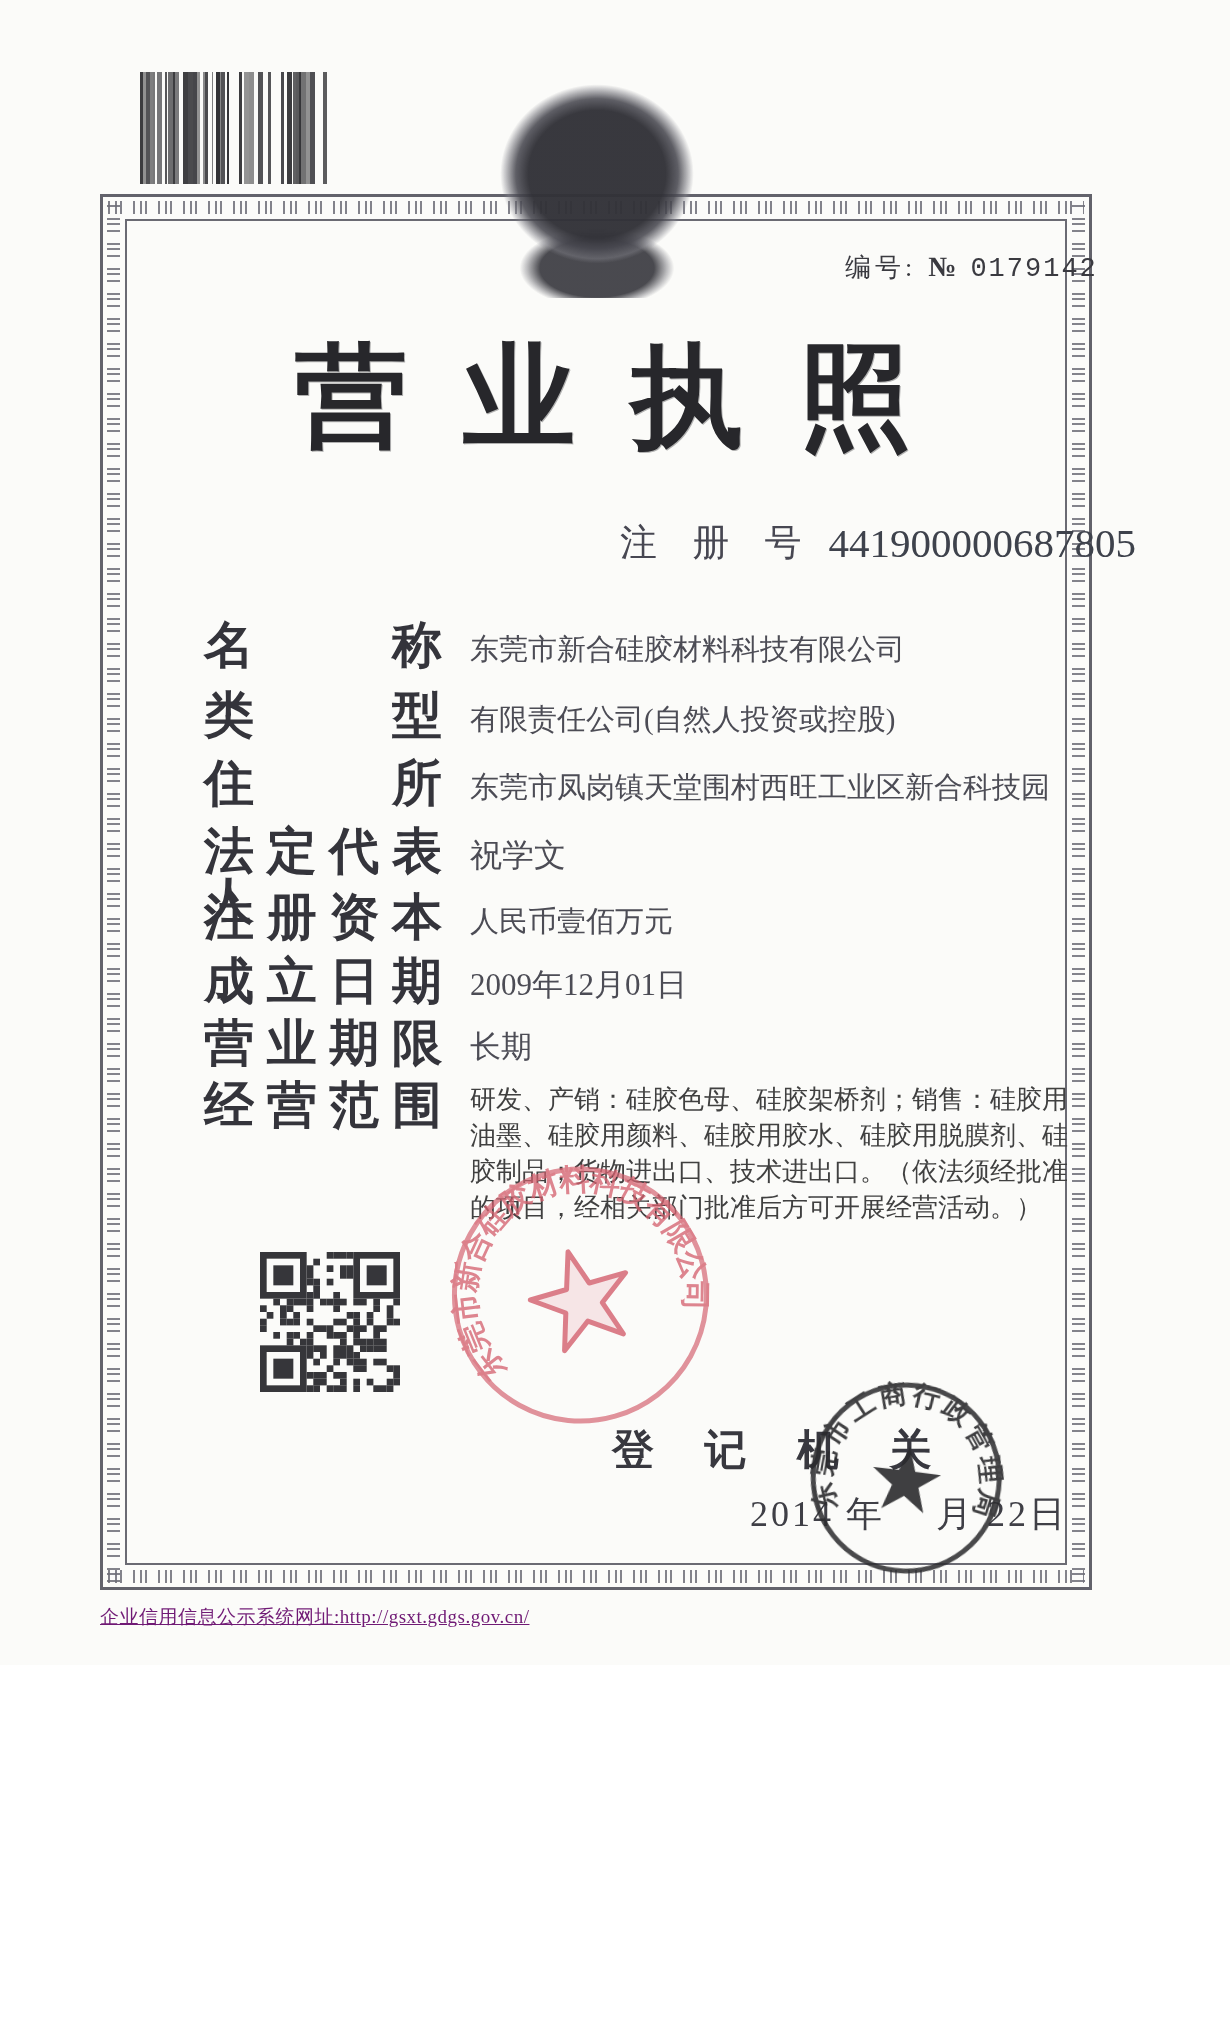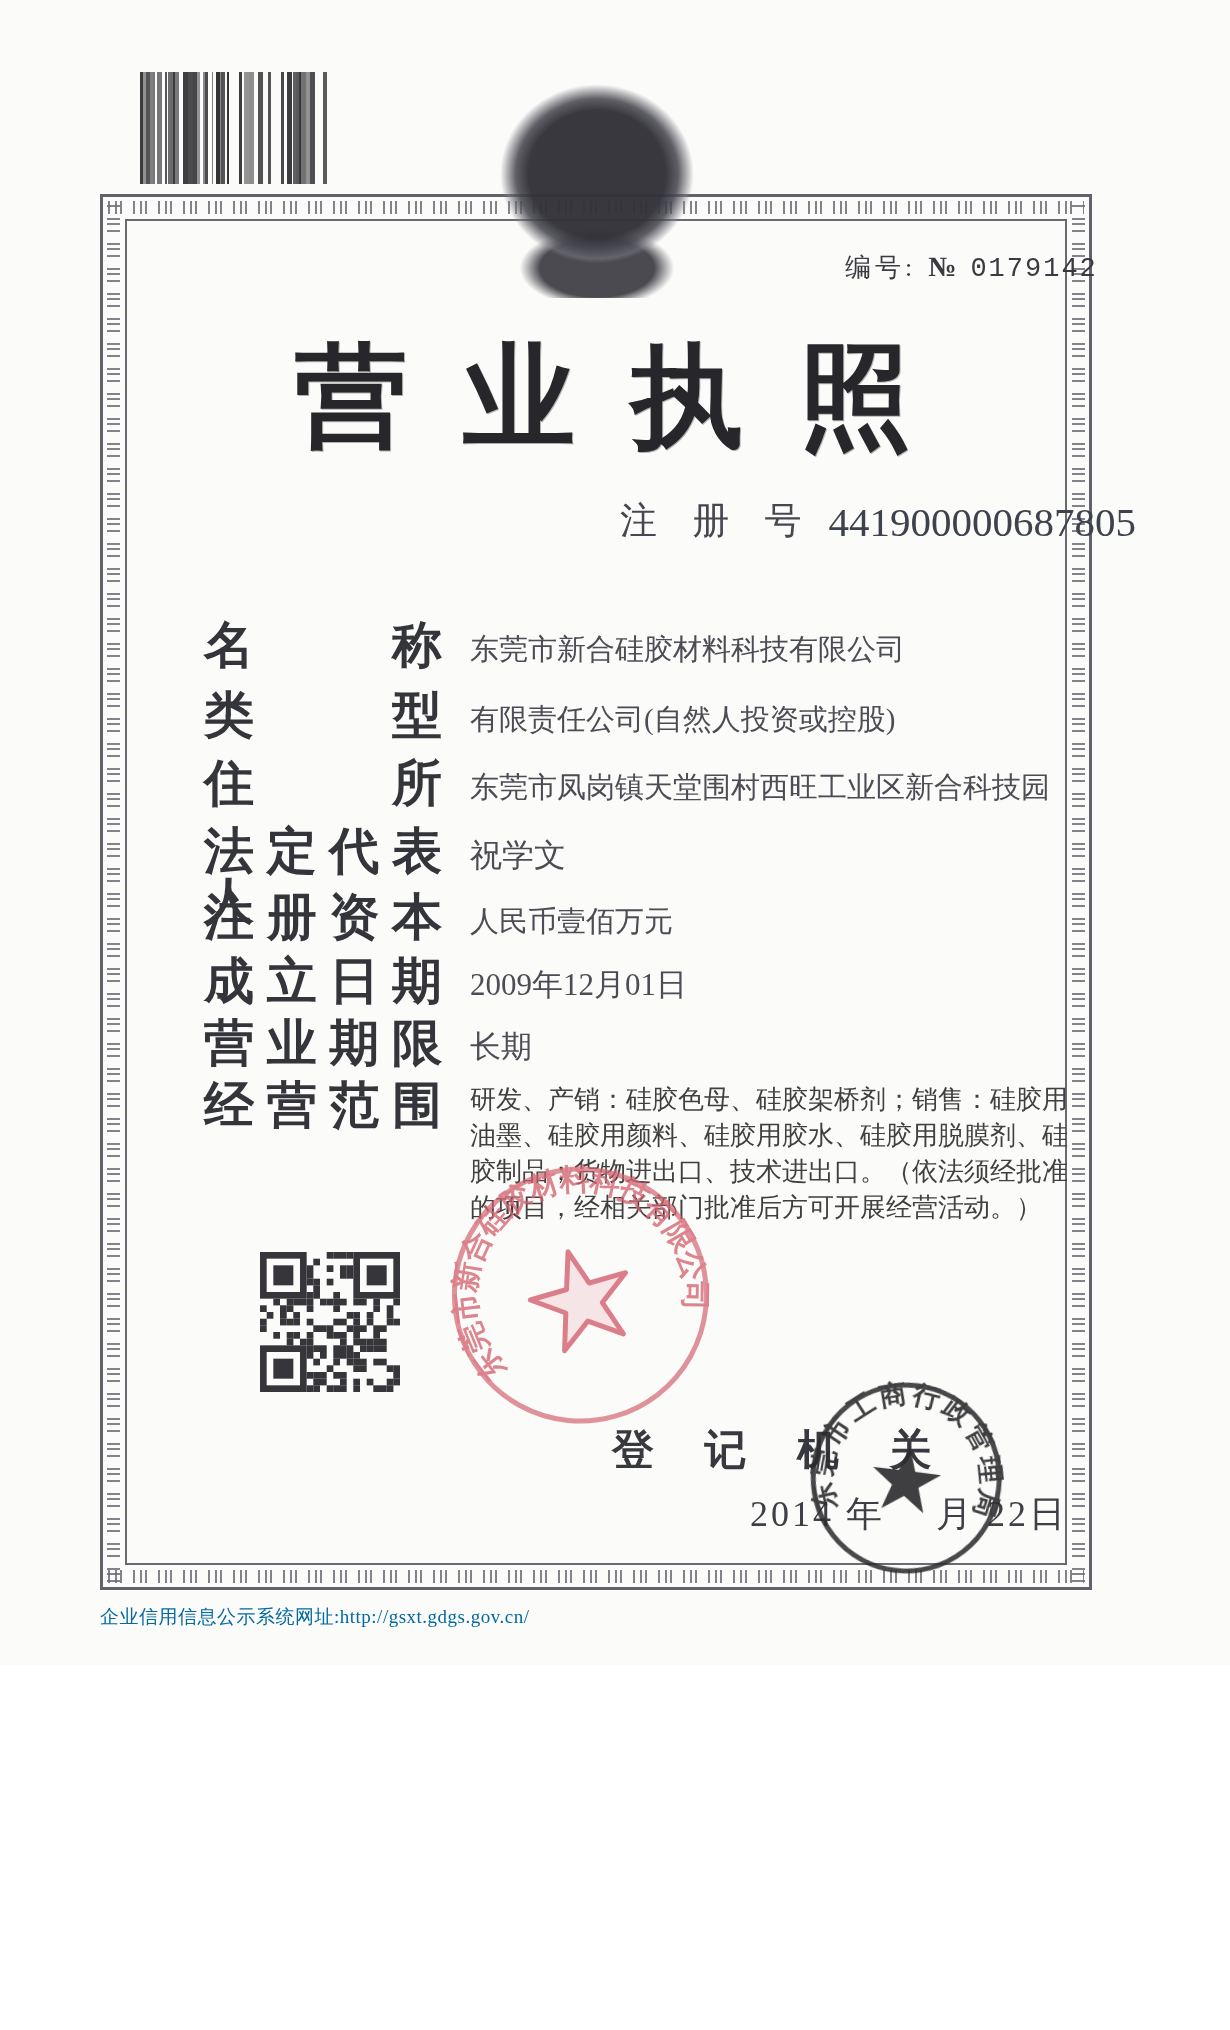--- a/index.html
+++ b/index.html
@@ -22,40 +22,40 @@
       radial-gradient(ellipse 52% 45% at 50% 42%, rgba(50,50,56,.97) 0 66%, rgba(72,72,80,.88) 78%, rgba(130,130,138,.45) 88%, transparent 93%),
       radial-gradient(ellipse 42% 20% at 50% 86%, rgba(58,58,64,.92) 0 68%, rgba(110,110,118,.4) 84%, transparent 92%);}
   .serial{position:absolute;left:845px;top:250px;z-index:4;white-space:nowrap;color:#3a3a40;}
   .serial .s-label{font-size:26px;letter-spacing:4px;}
   .serial .s-sym{font-size:28px;font-weight:bold;margin:0 10px 0 8px;}
   .serial .s-num{font-size:27px;font-family:"Liberation Mono",monospace;letter-spacing:2px;}
   
   .title{position:absolute;left:295px;top:336px;z-index:4;font-size:112px;line-height:1.1;font-weight:800;
          letter-spacing:56px;color:#27272b;white-space:nowrap;text-shadow:1px 1px 0 rgba(40,40,44,.35);}
   
-  .regno{position:absolute;left:620px;top:496px;z-index:4;display:flex;align-items:flex-end;white-space:nowrap;}
+  .regno{position:absolute;left:620px;top:518px;z-index:4;display:flex;align-items:center;white-space:nowrap;}
   .regno .r-label{font-size:37px;letter-spacing:13px;color:#474752;}
   .regno .r-value{font-size:41px;margin-left:14px;color:#3e424c;}
   
   .flabel{position:absolute;left:204px;width:238px;font-size:50px;line-height:1;color:#34343b;font-weight:600;
           text-align:justify;text-align-last:justify;z-index:4;}
   .fvalue{position:absolute;left:470px;font-size:29px;line-height:1.2;color:#4c4c55;z-index:4;white-space:nowrap;}
   .fvalue-para{position:absolute;left:470px;width:598px;font-size:26px;line-height:1.38;color:#404040;z-index:4;
                white-space:normal;text-align:justify;}
   
   .qr{position:absolute;left:260px;top:1252px;z-index:4;opacity:.95;filter:blur(.3px);}
   
   .seal-red{position:absolute;left:446px;top:1160px;z-index:5;transform:rotate(-16deg);opacity:.8;}
   .seal-black{position:absolute;left:806px;top:1378px;z-index:6;transform:rotate(7deg);opacity:.9;filter:blur(.3px);}
   
   .registrar{position:absolute;left:612px;top:1422px;z-index:4;font-size:42px;font-weight:600;letter-spacing:20px;
              color:#38383f;white-space:nowrap;}
   .issue-date{position:absolute;left:750px;top:1490px;z-index:4;font-size:36px;color:#3f3f46;white-space:nowrap;letter-spacing:3px;}
   
-  .footer-left{position:absolute;left:100px;top:1604px;font-size:19px;color:#0369a1;letter-spacing:.5px;}
+  .footer-left{position:absolute;left:100px;top:1604px;font-size:19px;color:#701a75;letter-spacing:.5px;text-decoration:underline;}
   .footer-right{position:absolute;left:712px;top:1602px;font-size:21px;color:#3d3d45;font-weight:600;}
 </style>
 </head>
 <body>
 
 <div class="page">
   <div class="scan"></div>
 
   <div class="frame">
     <div class="band band-h band-top"></div>

